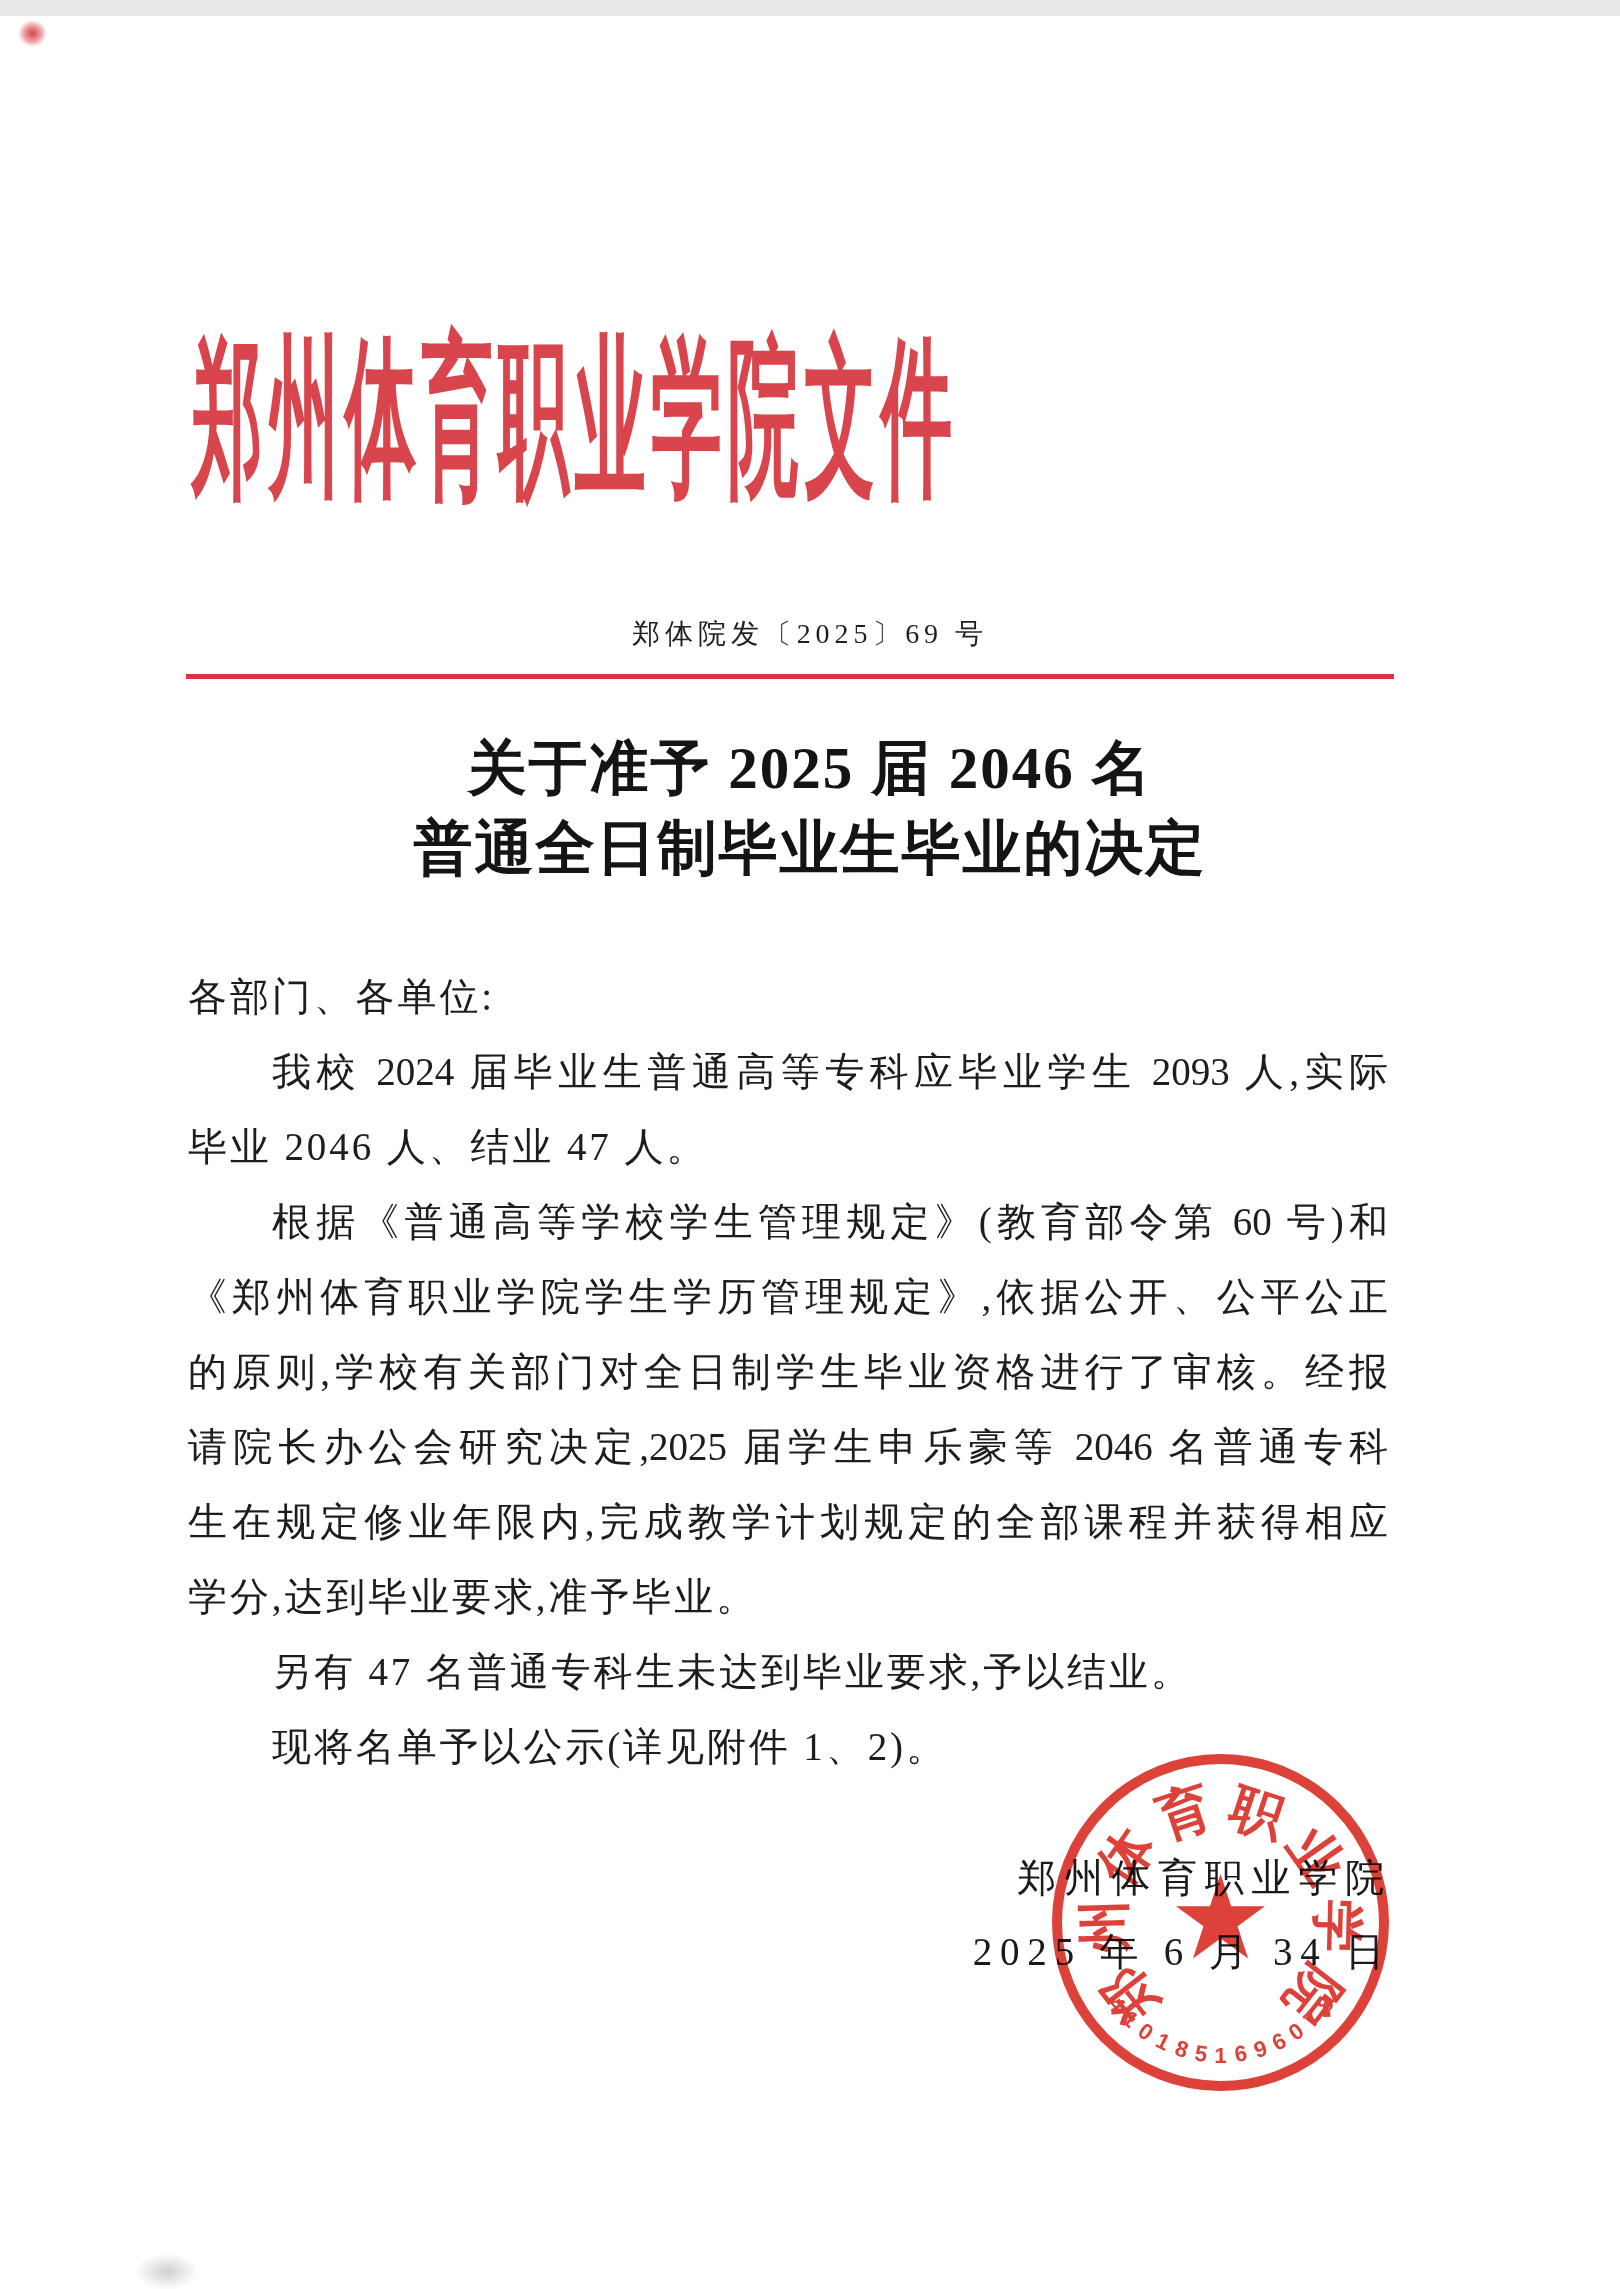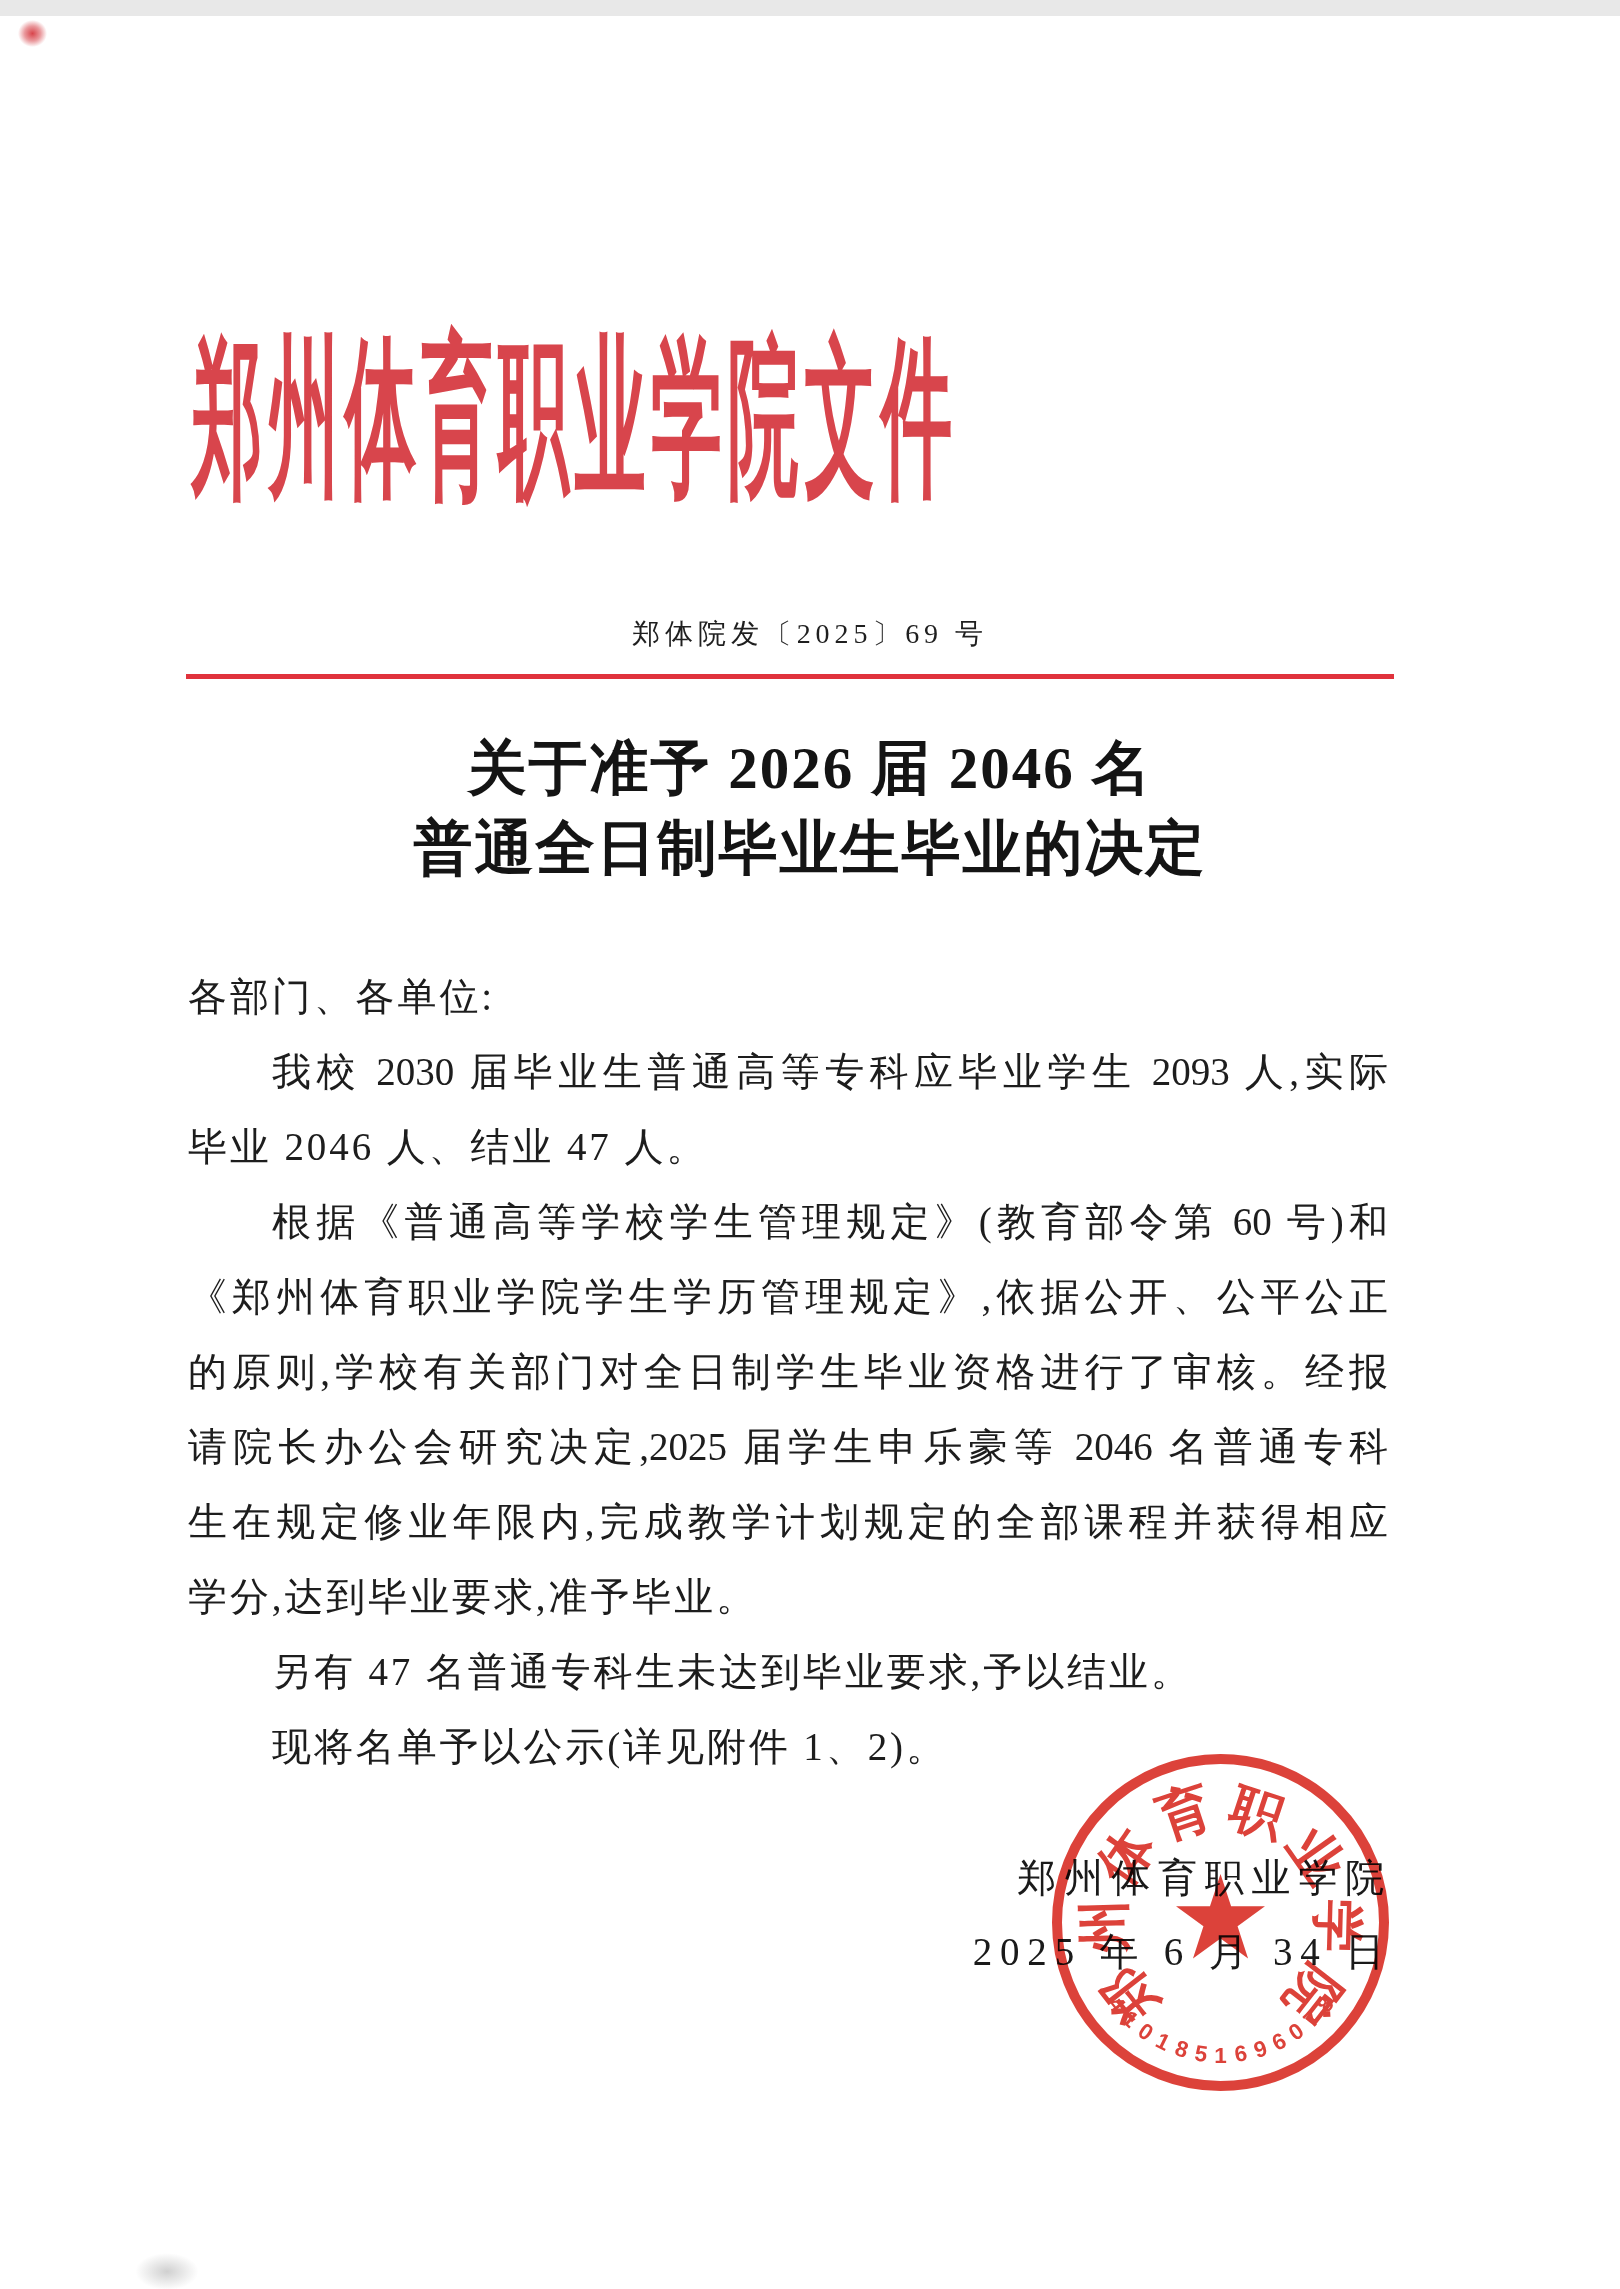--- a/index.html
+++ b/index.html
@@ -103,27 +103,27 @@
 
   <div class="speck-red"></div>
 
   <div class="banner">郑州体育职业学院文件</div>
 
   <div class="doc-number">郑体院发〔2025〕69 号</div>
 
   <div class="red-rule"></div>
 
   <div class="doc-title">
-    <div>关于准予 2026 届 2046 名</div>
+    <div>关于准予 2025 届 2046 名</div>
     <div>普通全日制毕业生毕业的决定</div>
   </div>
 
   <div class="body-text">
     <div class="line">各部门、各单位:</div>
-    <div class="line indent fill">我校 2030 届毕业生普通高等专科应毕业学生 2093 人,实际</div>
+    <div class="line indent fill">我校 2024 届毕业生普通高等专科应毕业学生 2093 人,实际</div>
     <div class="line">毕业 2046 人、结业 47 人。</div>
     <div class="line indent fill">根据《普通高等学校学生管理规定》(教育部令第 60 号)和</div>
     <div class="line fill">《郑州体育职业学院学生学历管理规定》,依据公开、公平公正</div>
     <div class="line fill">的原则,学校有关部门对全日制学生毕业资格进行了审核。经报</div>
     <div class="line fill">请院长办公会研究决定,2025 届学生申乐豪等 2046 名普通专科</div>
     <div class="line fill">生在规定修业年限内,完成教学计划规定的全部课程并获得相应</div>
     <div class="line">学分,达到毕业要求,准予毕业。</div>
     <div class="line indent">另有 47 名普通专科生未达到毕业要求,予以结业。</div>
     <div class="line indent">现将名单予以公示(详见附件 1、2)。</div>
   </div>

